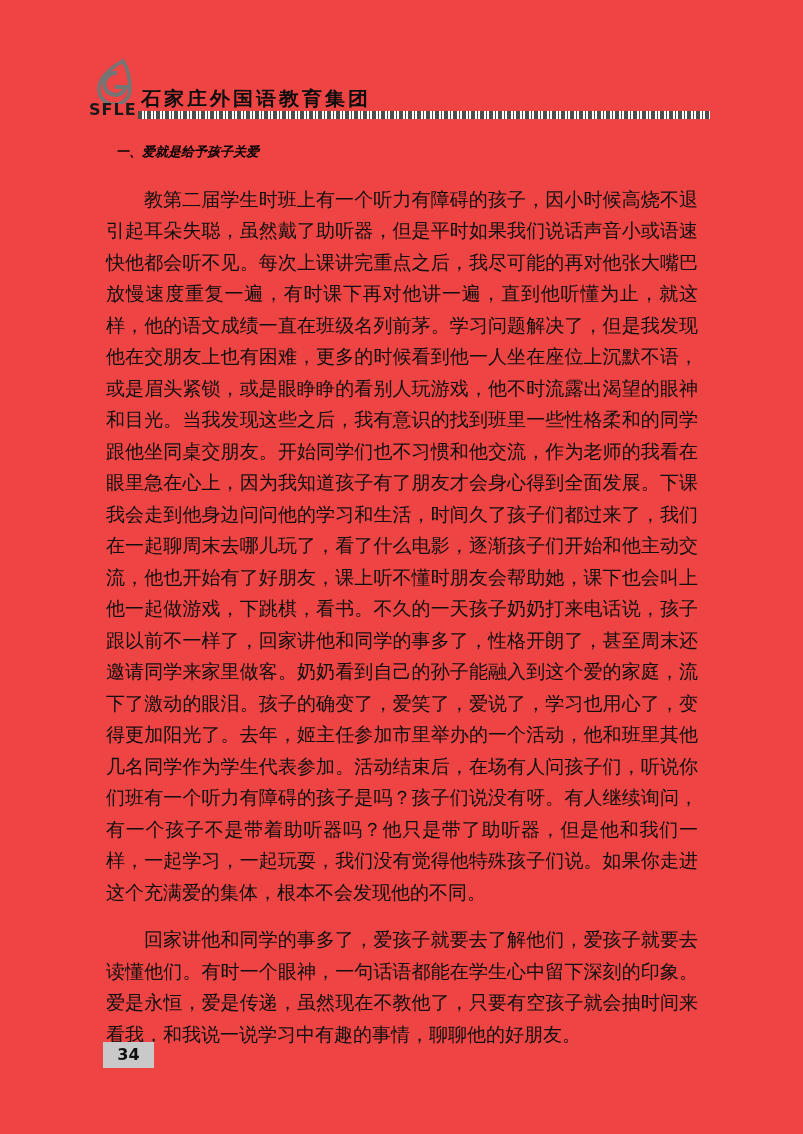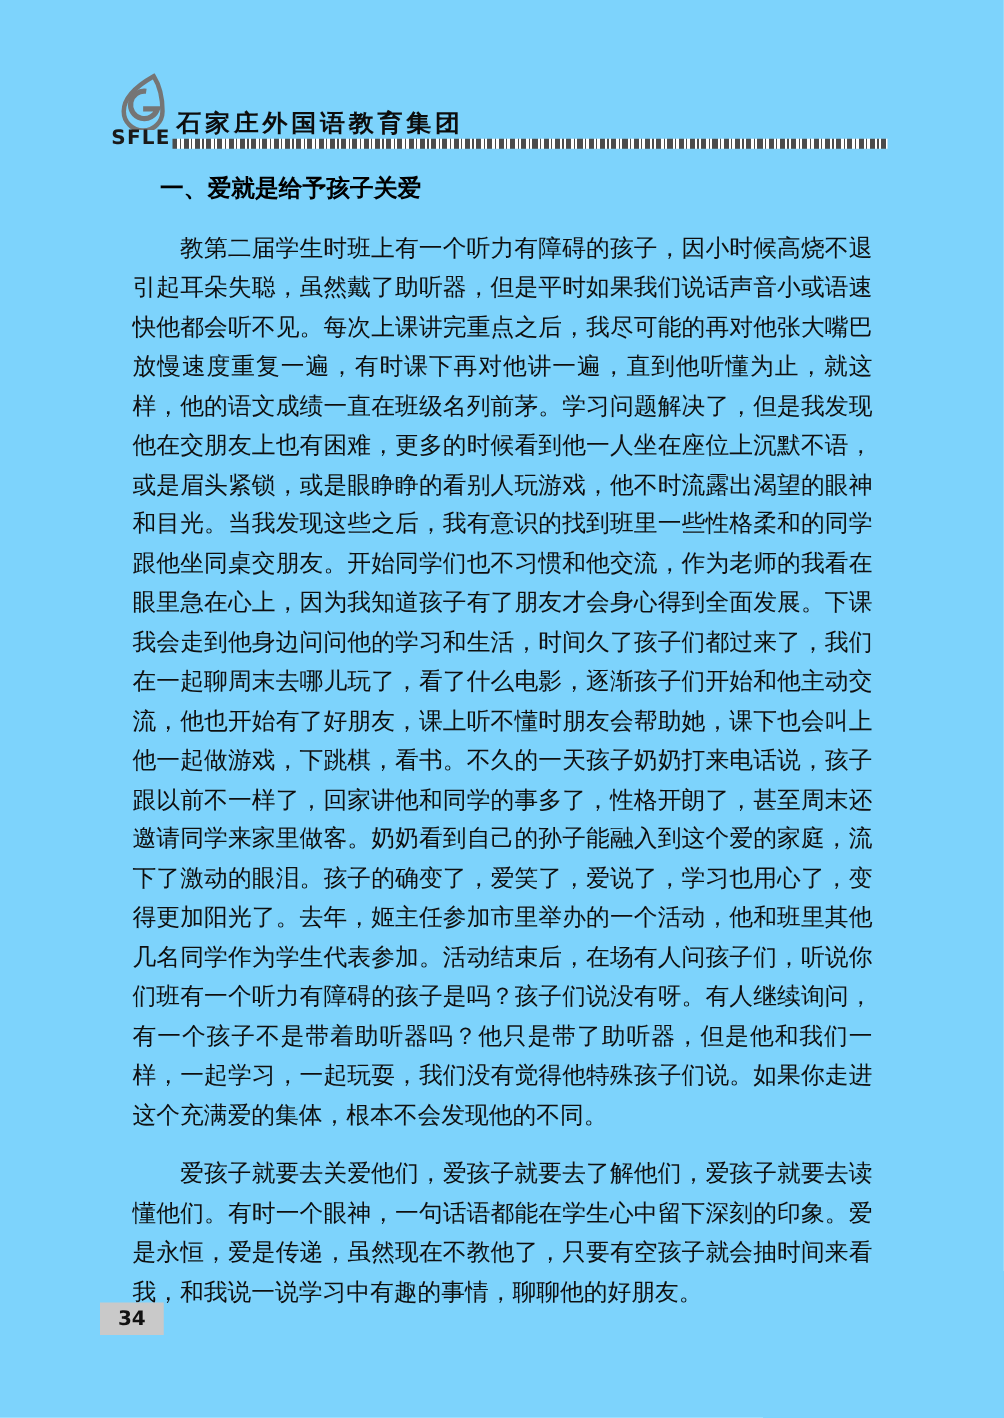--- a/index.html
+++ b/index.html
@@ -5,21 +5,21 @@
   html, body { margin: 0; padding: 0; }
   body {
     width: 803px; height: 1134px;
     background: #ffffff;
     font-family: "DejaVu Serif", serif;
     color: #111111;
   }
   .page {
     position: relative;
     width: 803px; height: 1134px;
-    background: #7dd3fc;
+    background: #ef4444;
     overflow: hidden;
   }
 
   
   .logo-icon {
     position: absolute; left: 93px; top: 58px;
     width: 42px; height: 46px;
   }
   .logo-acronym {
     position: absolute; left: 89px; top: 100px;
@@ -49,32 +49,33 @@
     font-size: 19px; line-height: 31.5px;
     text-align: justify;
     text-justify: inter-ideograph;
     color: #0f0f0f;
   }
   .article-title {
     font-family: "DejaVu Sans", sans-serif;
     font-weight: bold;
     text-indent: 2em;
     margin: 0;
-    font-size: 19px; line-height: 31.5px;
+    font-size: 13px; line-height: 31.5px;
     color: #000000;
+    font-style: italic;
   }
   .article p {
     margin: 16px;
     text-indent: 2em;
     word-break: break-all;
   }
 
   
   .page-number {
-    position: absolute; left: 80px; top: 1042px;
+    position: absolute; left: 103px; top: 1042px;
     width: 51px; height: 26px;
     background: #c9c9c9;
     font-family: "DejaVu Sans", sans-serif;
     font-weight: bold; font-size: 16px; line-height: 26px;
     text-align: center;
     color: #111111;
   }
 </style>
 </head>
 <body>
@@ -87,18 +88,18 @@
       <path d="M24 15 a11 11 0 1 0 9 14 l-11.5 0" fill="none" stroke="#757575" stroke-width="4.2"></path>
     </svg>
     <div class="logo-acronym">SFLE</div>
     <div class="brand-name">石家庄外国语教育集团</div>
     <div class="header-separator"></div>
   </div>
 
   <div class="article">
     <h2 class="article-title">一、爱就是给予孩子关爱</h2>
     <p>教第二届学生时班上有一个听力有障碍的孩子，因小时候高烧不退引起耳朵失聪，虽然戴了助听器，但是平时如果我们说话声音小或语速快他都会听不见。每次上课讲完重点之后，我尽可能的再对他张大嘴巴放慢速度重复一遍，有时课下再对他讲一遍，直到他听懂为止，就这样，他的语文成绩一直在班级名列前茅。学习问题解决了，但是我发现他在交朋友上也有困难，更多的时候看到他一人坐在座位上沉默不语，或是眉头紧锁，或是眼睁睁的看别人玩游戏，他不时流露出渴望的眼神和目光。当我发现这些之后，我有意识的找到班里一些性格柔和的同学跟他坐同桌交朋友。开始同学们也不习惯和他交流，作为老师的我看在眼里急在心上，因为我知道孩子有了朋友才会身心得到全面发展。下课我会走到他身边问问他的学习和生活，时间久了孩子们都过来了，我们在一起聊周末去哪儿玩了，看了什么电影，逐渐孩子们开始和他主动交流，他也开始有了好朋友，课上听不懂时朋友会帮助她，课下也会叫上他一起做游戏，下跳棋，看书。不久的一天孩子奶奶打来电话说，孩子跟以前不一样了，回家讲他和同学的事多了，性格开朗了，甚至周末还邀请同学来家里做客。奶奶看到自己的孙子能融入到这个爱的家庭，流下了激动的眼泪。孩子的确变了，爱笑了，爱说了，学习也用心了，变得更加阳光了。去年，姬主任参加市里举办的一个活动，他和班里其他几名同学作为学生代表参加。活动结束后，在场有人问孩子们，听说你们班有一个听力有障碍的孩子是吗？孩子们说没有呀。有人继续询问，有一个孩子不是带着助听器吗？他只是带了助听器，但是他和我们一样，一起学习，一起玩耍，我们没有觉得他特殊孩子们说。如果你走进这个充满爱的集体，根本不会发现他的不同。</p>
-    <p>爱孩子就要去关爱他们，爱孩子就要去了解他们，爱孩子就要去读懂他们。有时一个眼神，一句话语都能在学生心中留下深刻的印象。爱是永恒，爱是传递，虽然现在不教他了，只要有空孩子就会抽时间来看我，和我说一说学习中有趣的事情，聊聊他的好朋友。</p>
+    <p>回家讲他和同学的事多了，爱孩子就要去了解他们，爱孩子就要去读懂他们。有时一个眼神，一句话语都能在学生心中留下深刻的印象。爱是永恒，爱是传递，虽然现在不教他了，只要有空孩子就会抽时间来看我，和我说一说学习中有趣的事情，聊聊他的好朋友。</p>
   </div>
 
   <div class="page-number">34</div>
 
 </div>
 
 </body></html>

